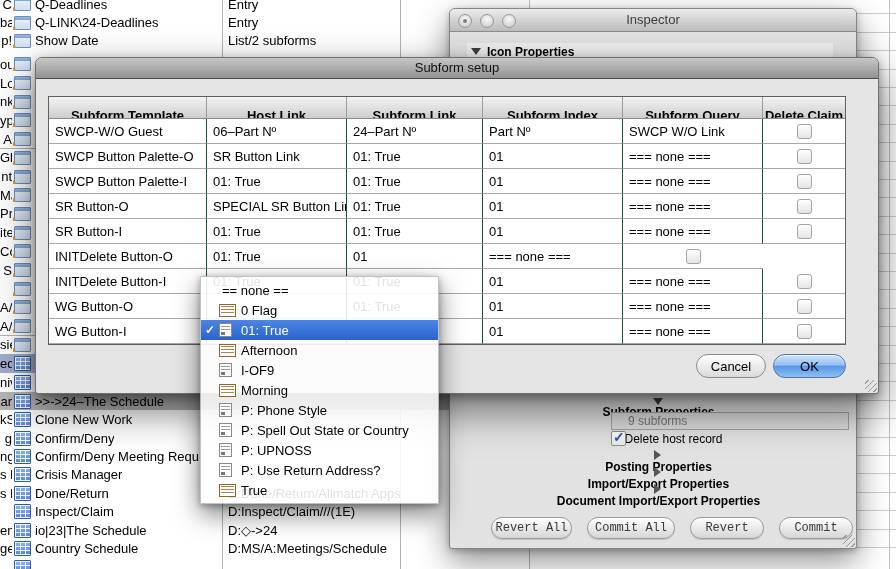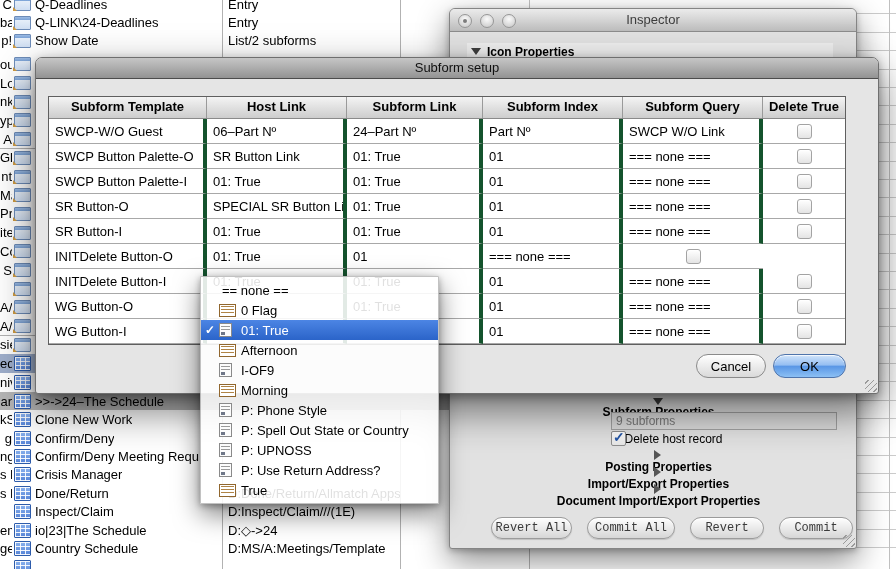--- a/index.html
+++ b/index.html
@@ -64,45 +64,45 @@
   .isec-bar{position:absolute;left:17px;width:366px;top:34px;height:17px;background:#efefef;
     display:flex;align-items:center;font-size:12px;font-weight:bold;}
   .tri-down{width:0;height:0;border-left:5px solid transparent;border-right:5px solid transparent;
     border-top:7px solid #3e3e3e;margin:0 6px 0 4px;flex:none;}
   .tri-right{width:0;height:0;border-top:5px solid transparent;border-bottom:5px solid transparent;
     border-left:7px solid #555;margin:0 8px 0 6px;flex:none;}
   .iprop{position:absolute;left:17px;right:6px;display:flex;align-items:center;font-size:12px;flex-direction:column;}
   .iprop .hdr{font-weight:bold;}
   .ilabel{margin-left:15px;}
   .ifield{position:absolute;left:161px;width:220px;height:15px;background:#dcdcdc;border:1px solid #a2a2a2;
-    font-size:12px;color:#787878;padding:1px 0 0 4px;overflow:hidden;}
+    font-size:12px;color:#787878;padding:1px 0 0 16px;overflow:hidden;}
   .icheck{position:absolute;left:161px;width:13px;height:13px;border:1px solid #8f8f8f;border-radius:2px;
     background:linear-gradient(#fff,#e8e8e8);}
   .icheck.checked::after{content:"✓";position:absolute;left:1px;top:-3px;font-size:14px;font-weight:bold;color:#2456a8;}
   .ibuttons{position:absolute;left:0;right:0;top:508px;display:flex;gap:15px;padding-left:41px;}
   .pill{height:20px;border:1px solid #9b9b9b;border-radius:11px;background:linear-gradient(#fefefe,#d6d6d6);
     font-size:12px;color:#3a3a3a;display:flex;align-items:center;justify-content:center;
     box-shadow:inset 0 1px 0 rgba(255,255,255,.9),0 1px 1px rgba(0,0,0,.15);font-family:Liberation Mono, monospace;}
   .grip{position:absolute;right:1px;bottom:1px;width:12px;height:12px;
     background:repeating-linear-gradient(135deg,transparent 0 2px,#9a9a9a 2px 3px,transparent 3px 4px);}
 
   #dialog{left:35px;top:57px;width:842px;height:335px;background:#e5e5e5;border-radius:7px 7px 3px 3px;
     border:1px solid #6f6f6f;box-shadow:0 16px 42px rgba(0,0,0,.55),0 3px 10px rgba(0,0,0,.3);z-index:3;}
   .dtitlebar{position:relative;height:20px;background:linear-gradient(#c6c6c6,#939393);
     border-bottom:1px solid #4c4c4c;border-radius:6px 6px 0 0;}
   .dtitle{position:absolute;left:0;right:0;top:2px;text-align:center;font-size:13px;color:#111;}
 
   .dtable{position:absolute;left:12px;top:38px;width:796px;border:1px solid #5f5f5f;background:#fff;}
   .drow{display:grid;grid-template-columns:158px 140px 136px 140px 140px 82px;}
   .dhead{height:21px;background:linear-gradient(#f4f4f4,#cdcdcd);border-bottom:1px solid #8a8a8a;}
-  .dhead .hc{font-weight:bold;font-size:13px;text-align:center;padding-top:2px;border-right:1px solid #9a9a9a;
+  .dhead .hc{font-weight:bold;font-size:13px;text-align:center;padding-top:11px;border-right:1px solid #9a9a9a;
     overflow:hidden;white-space:nowrap;}
   .dhead .hc:last-child{border-right:none;}
   .dbody .drow{height:25px;}
-  .dc{font-size:13px;padding:5px 0 0 6px;border-right:4px solid #14532d;border-bottom:1px solid #a8a8a8;
+  .dc{font-size:13px;padding:5px 0 0 6px;border-right:1px solid #14532d;border-bottom:1px solid #a8a8a8;
     overflow:hidden;white-space:nowrap;}
   .dc.ckcell{display:flex;align-items:center;justify-content:center;padding:0;border-right:none;}
   .aqua-cb{width:13px;height:13px;border:1px solid #a3a3a3;border-radius:3px;
     background:linear-gradient(#ffffff,#e4e4e4);box-shadow:inset 0 1px 1px rgba(255,255,255,.9);}
   .dbuttons{position:absolute;top:296px;left:0;right:0;}
   .btn-cancel{position:absolute;left:660px;width:68px;height:22px;border-radius:12px;border:1px solid #8a8a8a;
     background:linear-gradient(#ffffff,#d9d9d9);font-size:13px;display:flex;align-items:center;justify-content:center;}
   .btn-ok{position:absolute;left:737px;width:71px;height:22px;border-radius:12px;border:1px solid #4f74ab;
     background:linear-gradient(180deg,#cfe3fa 0%,#96bff2 45%,#5a97e6 52%,#8cc0f4 100%);
     font-size:13px;display:flex;align-items:center;justify-content:center;
@@ -274,21 +274,21 @@
     <div class="bgrow" style="top:129.15px">
       <span class="frag">em</span>
       <span class="grid-icon"></span>
       <span class="bname">io|23|The Schedule</span>
       <span class="bval">D:◇-&gt;24</span>
     </div>
     <div class="bgrow" style="top:147.6px">
       <span class="frag">ge</span>
       <span class="grid-icon"></span>
       <span class="bname">Country Schedule</span>
-      <span class="bval">D:MS/A:Meetings/Template</span>
+      <span class="bval">D:MS/A:Meetings/Schedule</span>
     </div>
     <div class="bgrow" style="top:166.05px">
       <span class="frag"></span>
       <span class="grid-icon"></span>
     </div>
     <div class="cl" style="left:222px"></div>
     <div class="cl" style="left:400px"></div>
   </div>
 
   <div id="inspector" class="window">
@@ -348,21 +348,21 @@
       <div class="dtitle">Subform setup</div>
     </div>
 
     <div class="dtable">
       <div class="drow dhead">
         <div class="hc">Subform Template</div>
         <div class="hc">Host Link</div>
         <div class="hc">Subform Link</div>
         <div class="hc">Subform Index</div>
         <div class="hc">Subform Query</div>
-        <div class="hc">Delete True</div>
+        <div class="hc">Delete Claim</div>
       </div>
       <div class="dbody">
         <div class="drow">
           <div class="dc">SWCP-W/O Guest</div>
           <div class="dc">06–Part Nº</div>
           <div class="dc">24–Part Nº</div>
           <div class="dc">Part Nº</div>
           <div class="dc">SWCP W/O Link</div>
           <div class="dc ckcell">
               <span class="aqua-cb"></span>

